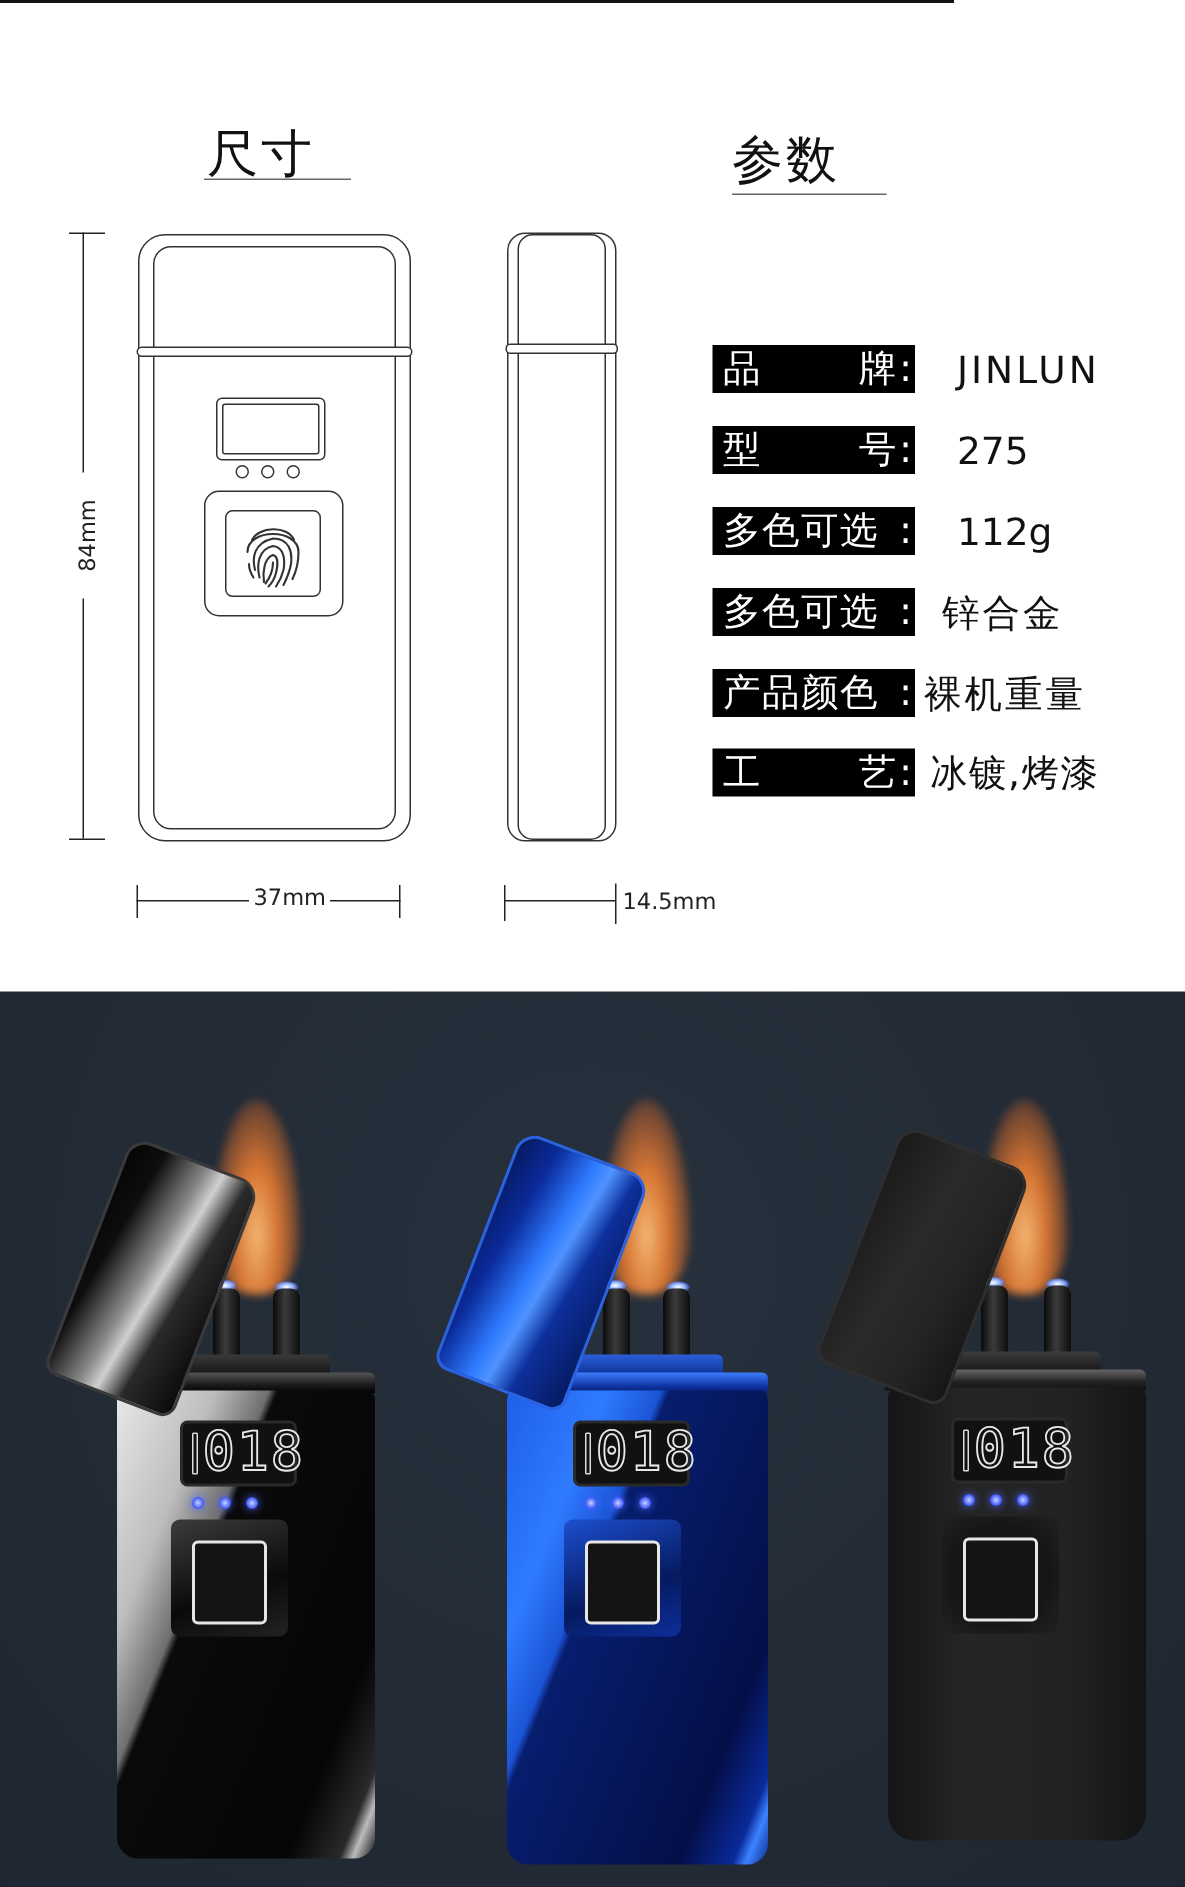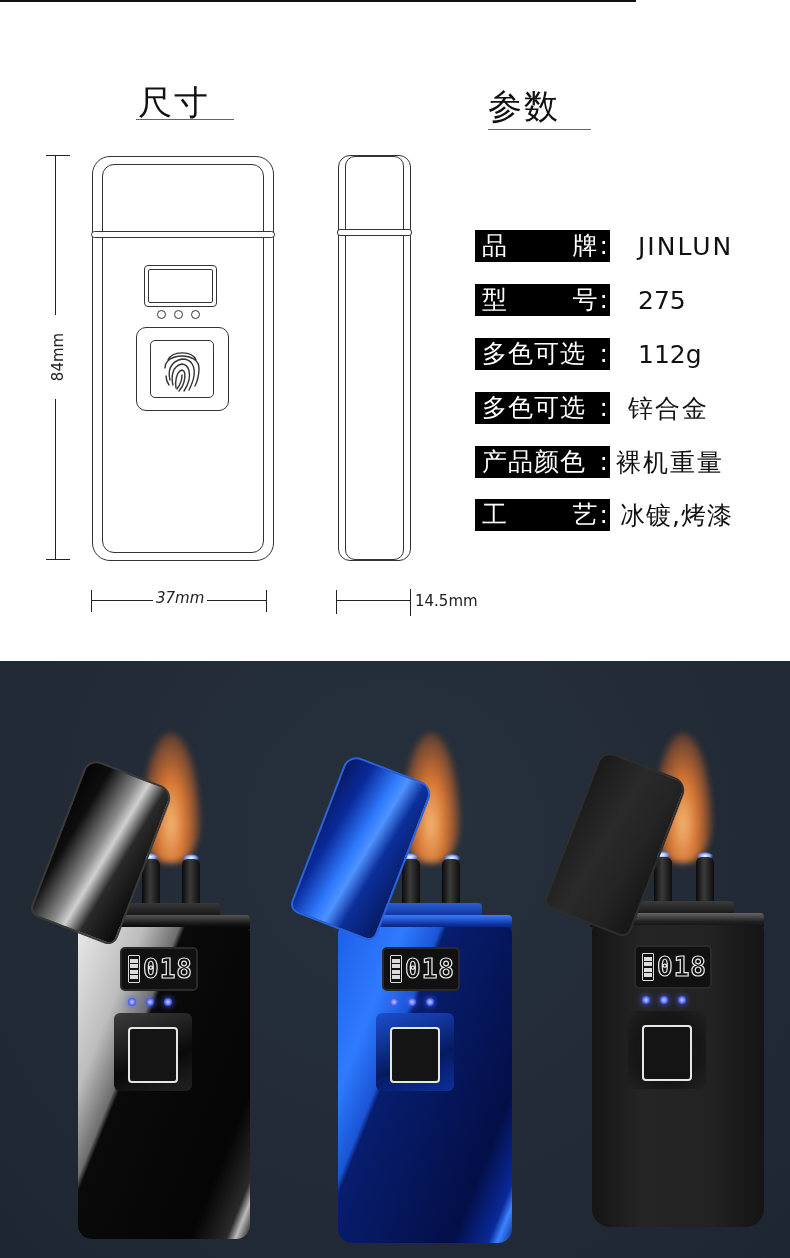--- a/index.html
+++ b/index.html
@@ -43,21 +43,21 @@
     .arc-glow { position: absolute; width: 16px; height: 8px; border-radius: 50%;
       background: radial-gradient(ellipse, #ffffff 0%, #8fb0ff 40%, rgba(60,90,255,0.3) 70%, rgba(60,90,255,0) 100%); }
     .collar { position: absolute; height: 16px; border-radius: 4px 4px 0 0; }
     .rim { position: absolute; height: 14px; border-radius: 4px 4px 0 0; }
     .body { position: absolute; border-radius: 6px 6px 14px 14px; overflow: hidden; }
     .lid { position: absolute; border-radius: 14px 14px 10px 10px; }
 
     .display { position: absolute; width: 78px; height: 44px; border-radius: 5px; background: #111; border: 2px solid #2a2a2a; display: flex; align-items: center; padding-left: 6px; gap: 3px; }
     .battery { width: 12px; height: 28px; border: 1.5px solid #ddd; border-radius: 1px; display: flex; flex-direction: column; justify-content: space-evenly; padding: 1px; }
     .battery i { display: block; height: 4px; background: #ddd; }
-    .digits { font-family: "DejaVu Sans Mono", monospace; color: transparent; -webkit-text-stroke: 1.2px #e8e8e8; font-size: 26px; letter-spacing: 1px; line-height: 30px; font-weight: bold; }
+    .digits { font-family: "DejaVu Sans Mono", monospace; color: transparent; -webkit-text-stroke: 1.2px #e8e8e8; font-size: 36px; letter-spacing: 1px; line-height: 30px; font-weight: normal; }
     .leds { position: absolute; display: flex; gap: 10px; }
     .led { width: 8px; height: 8px; border-radius: 50%; background: radial-gradient(circle, #c7d4ff 0%, #4a62ff 60%, #2637a8 100%); box-shadow: 0 0 6px #4a62ff; }
     .fp-bezel { position: absolute; width: 78px; height: 78px; border-radius: 6px; }
     .fp-sensor { position: absolute; left: 14px; top: 14px; width: 50px; height: 56px; border: 2px solid #e6e6e6; border-radius: 4px; background: #141414; }
   </style>
 </head>
 <body>
 
 <section class="spec-section">
 
@@ -95,21 +95,21 @@
         <path d="M18 44 C17 38, 18 28, 24 26 C28 27, 27 34, 26 38 C25 42, 23 45, 21 47"></path>
         <path d="M8 32 C8 34, 9 38, 11 41"></path>
         <path d="M24 31 C24 36, 22 41, 19 45"></path>
       </g>
     </svg>
   </div>
 
   <div class="dim-tick-v" style="left:91px; top:588px; height:22px;"></div>
   <div class="dim-line-h" style="left:91px; top:598px; width:176px;"></div>
   <div class="dim-tick-v" style="left:266px; top:588px; height:22px;"></div>
-  <div class="dim-label" style="left:153px; top:588px;font-style:italic;">37mm</div>
+  <div class="dim-label" style="left:166px; top:588px;">37mm</div>
 
   <div>
     <div class="outline" style="left:338px; top:153px; width:73px; height:406px; border-radius:12px;"></div>
     <div class="outline" style="left:345px; top:154px; width:59px; height:404px; border-radius:10px; border-width:1.2px;"></div>
     <div class="outline" style="left:337px; top:227px; width:75px; height:7px; border-radius:3px; background:#fff; border-width:1.4px;"></div>
   </div>
 
   <div class="dim-tick-v" style="left:336px; top:588px; height:24px;"></div>
   <div class="dim-line-h" style="left:336px; top:598px; width:74px;"></div>
   <div class="dim-tick-v" style="left:410px; top:587px; height:27px;"></div>

